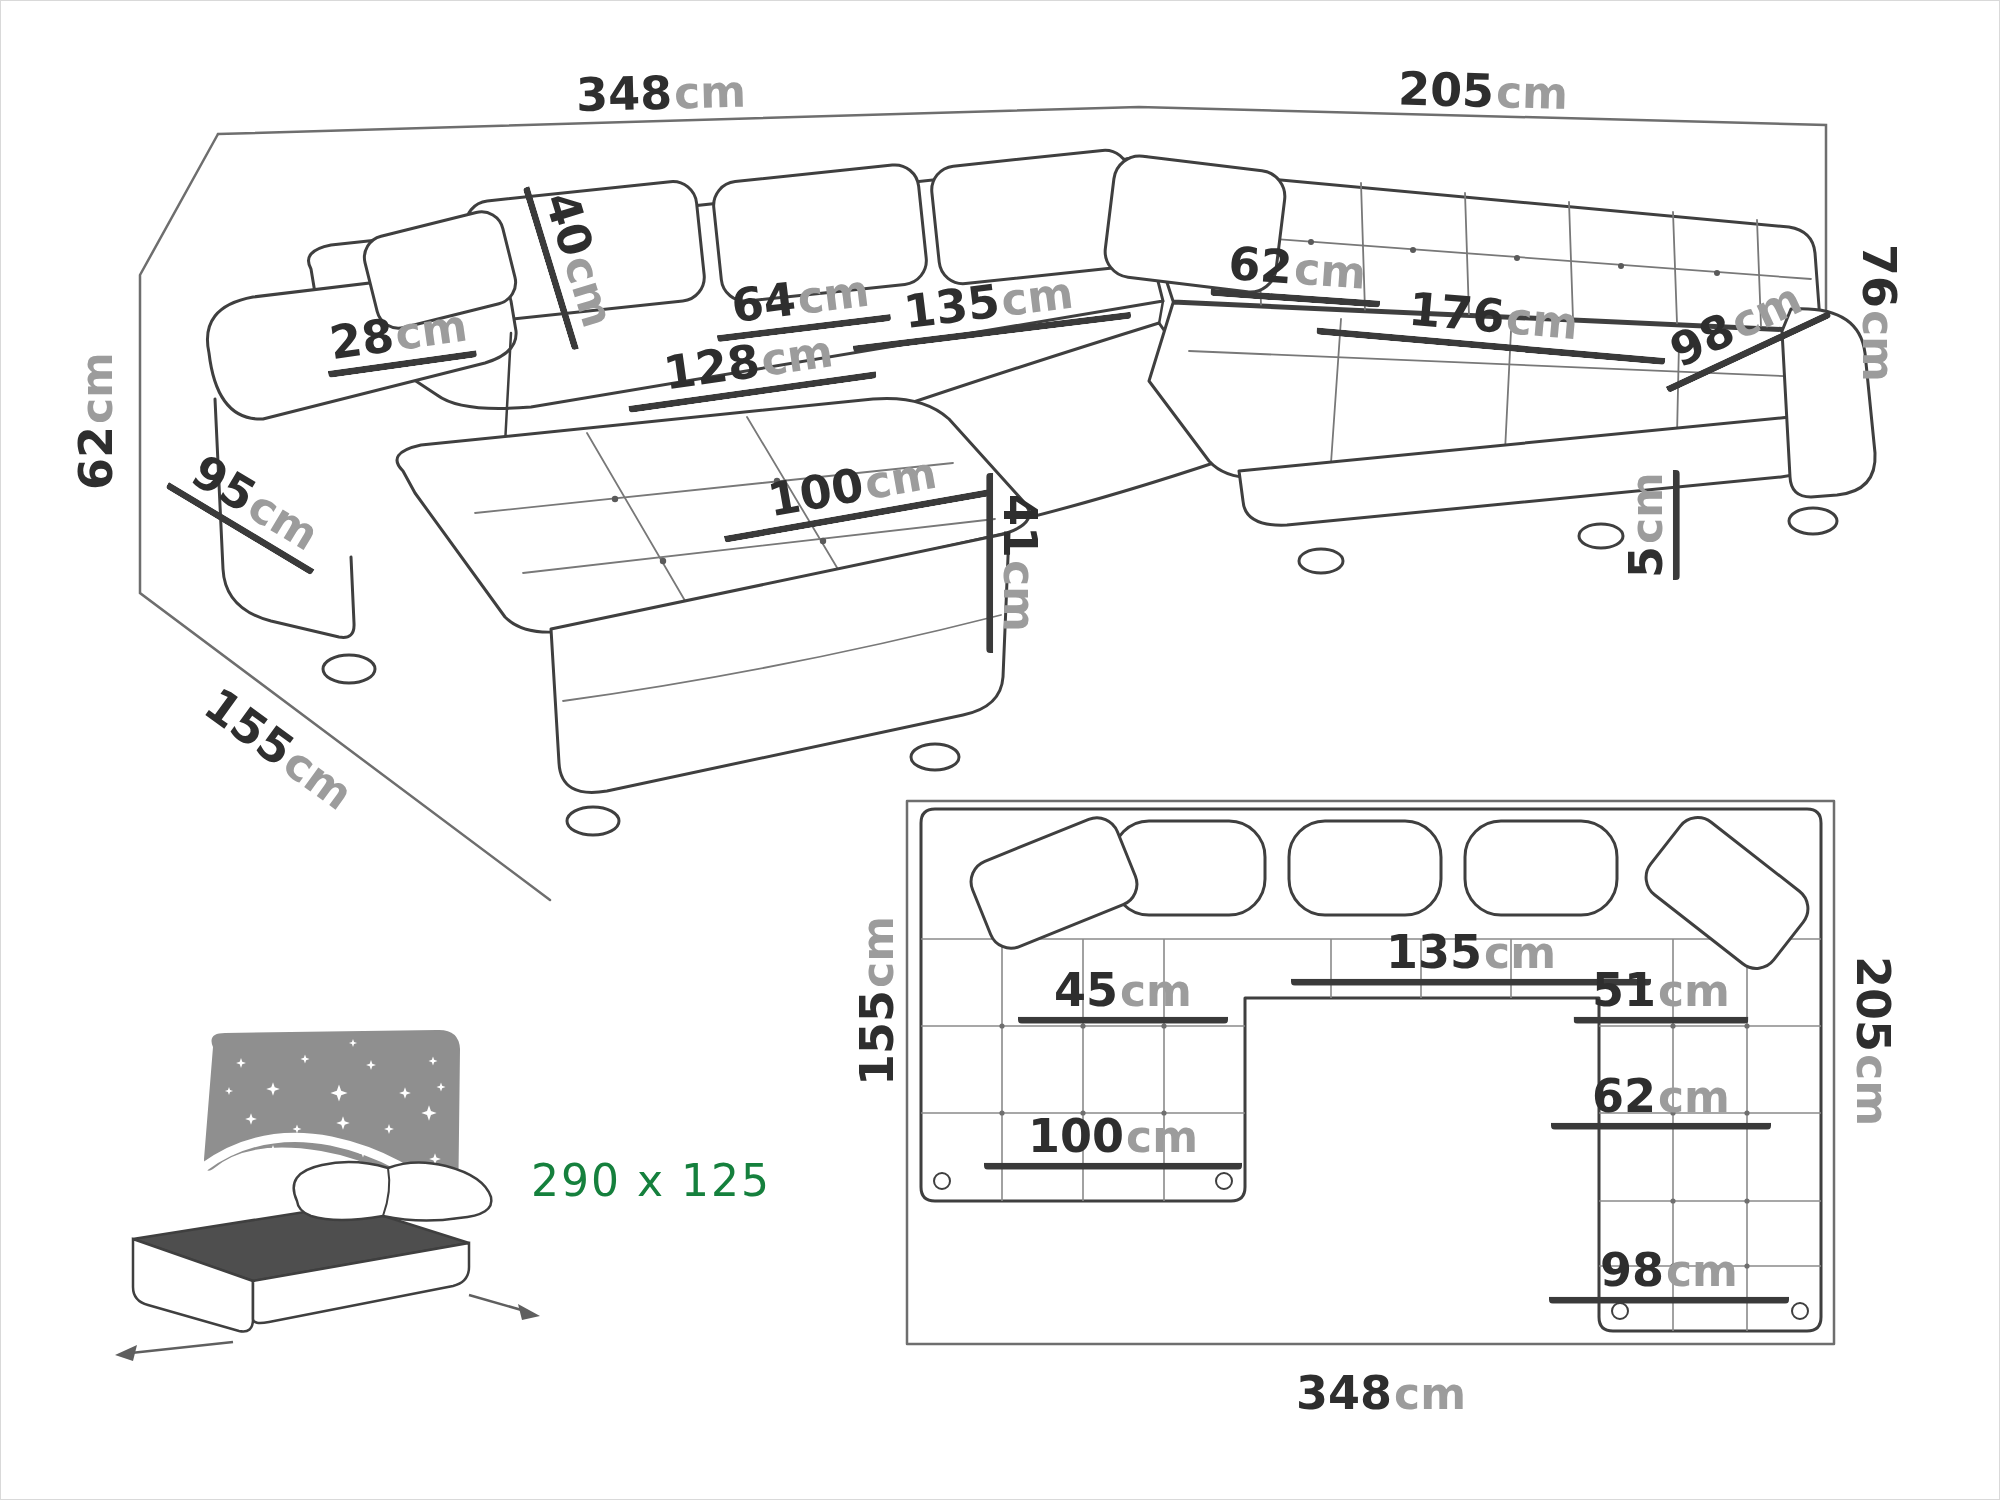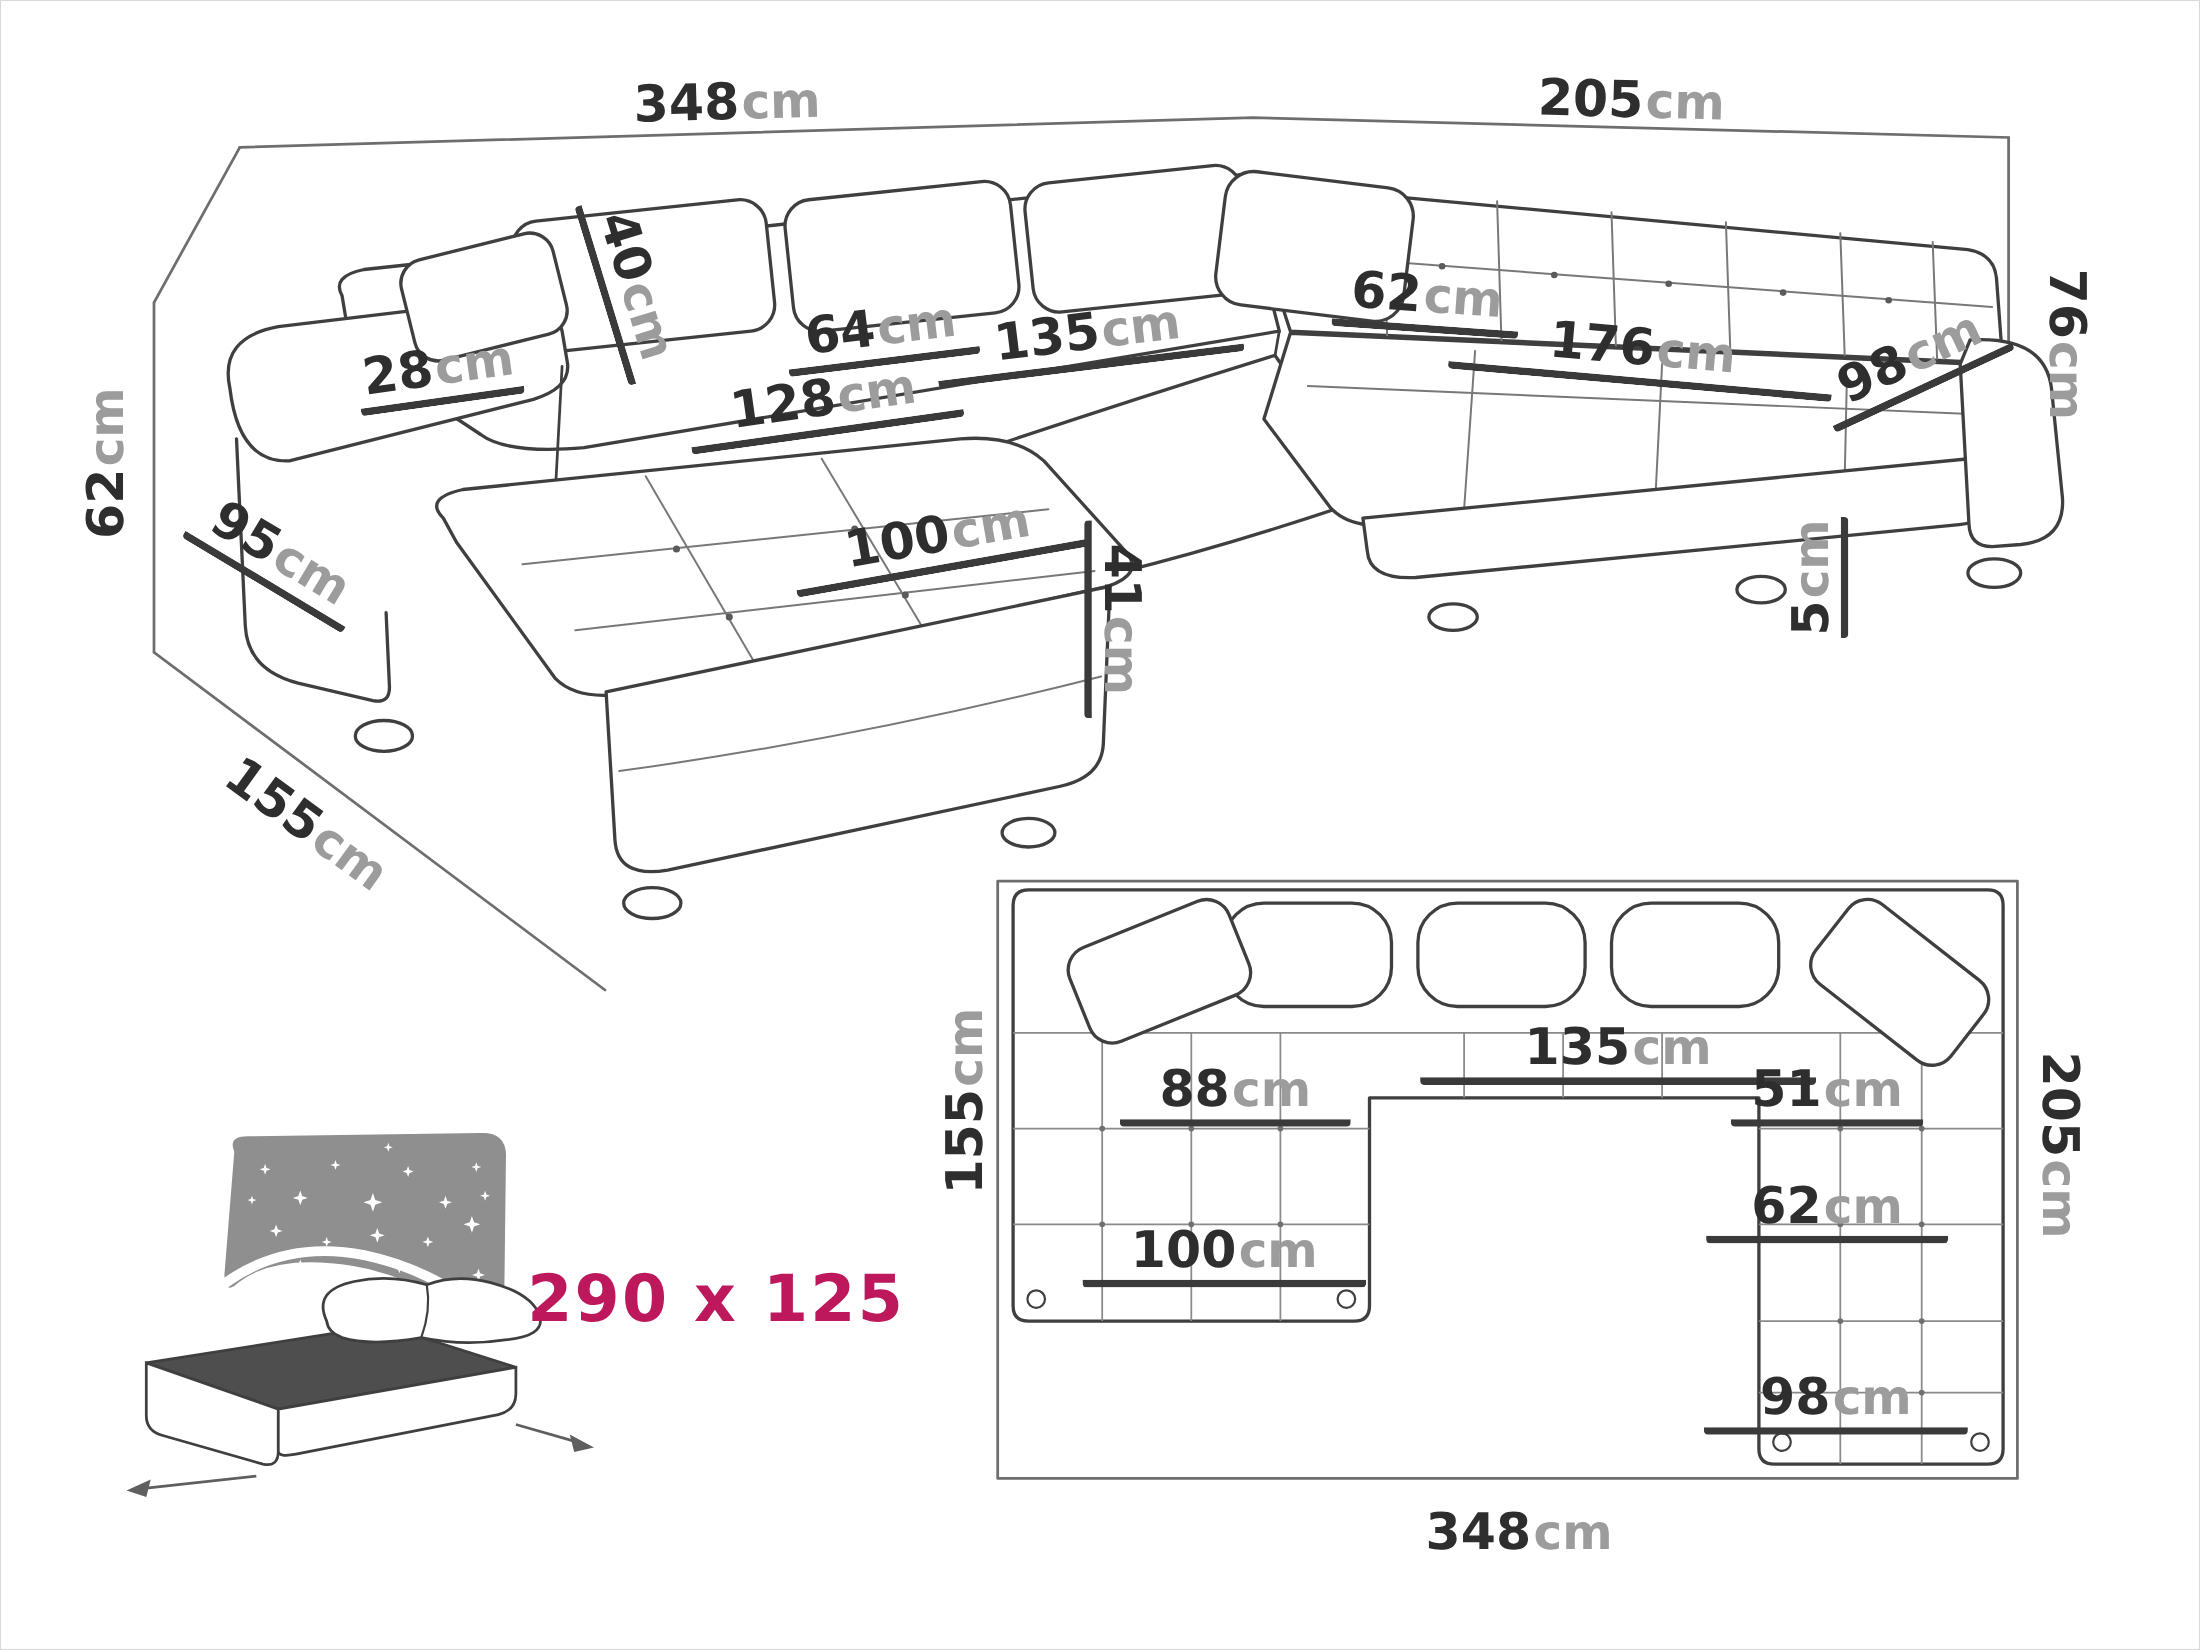--- a/index.html
+++ b/index.html
@@ -3,21 +3,21 @@
 <meta charset="utf-8">
 <style>
   *{margin:0;padding:0;box-sizing:border-box}
   html,body{background:#fff}
   .canvas{position:relative;width:2000px;height:1500px;background:#fff;border:1px solid #d9d9d9;overflow:hidden;font-family:"DejaVu Sans",sans-serif}
   .canvas svg{position:absolute;left:0;top:0}
   .lab{position:absolute;display:flex;justify-content:center;align-items:baseline;white-space:nowrap;
        font-weight:bold;font-size:46px;color:#2e2e2e;line-height:1.05}
   .lab .u{color:#9c9c9c;font-size:44px;margin-left:2px;font-weight:bold}
   .bar{border-bottom:7px solid #3a3a3a;padding-bottom:3px;border-radius:4px}
-  .sleep{font-size:59px;color:#be185d;font-weight:bold;letter-spacing:2px}
+  .sleep{font-size:44px;color:#15803d;font-weight:normal;letter-spacing:2px}
 </style>
 </head>
 <body>
 
 <div class="canvas">
 
 <svg viewBox="0 0 2000 1500" width="2000" height="1500" xmlns="http://www.w3.org/2000/svg">
   <defs>
     <path id="star4" d="M0 -9 L2.3 -2.3 L9 0 L2.3 2.3 L0 9 L-2.3 2.3 L-9 0 L-2.3 -2.3 Z"></path>
   </defs>
@@ -257,21 +257,21 @@
 
 <div class="lab" style="left:876px;top:1000px;transform:translate(-50%,-50%) rotate(-90deg)">
   <span>155</span>
       <span class="u">cm</span>
 </div>
 <div class="lab bar" style="left:1470px;top:956px;width:360px;transform:translate(-50%,-50%)">
   <span>135</span>
       <span class="u">cm</span>
 </div>
 <div class="lab bar" style="left:1122px;top:994px;width:210px;transform:translate(-50%,-50%)">
-  <span>88</span>
+  <span>45</span>
       <span class="u">cm</span>
 </div>
 <div class="lab bar" style="left:1660px;top:994px;width:175px;transform:translate(-50%,-50%)">
   <span>51</span>
       <span class="u">cm</span>
 </div>
 <div class="lab bar" style="left:1660px;top:1100px;width:220px;transform:translate(-50%,-50%)">
   <span>62</span>
       <span class="u">cm</span>
 </div>

